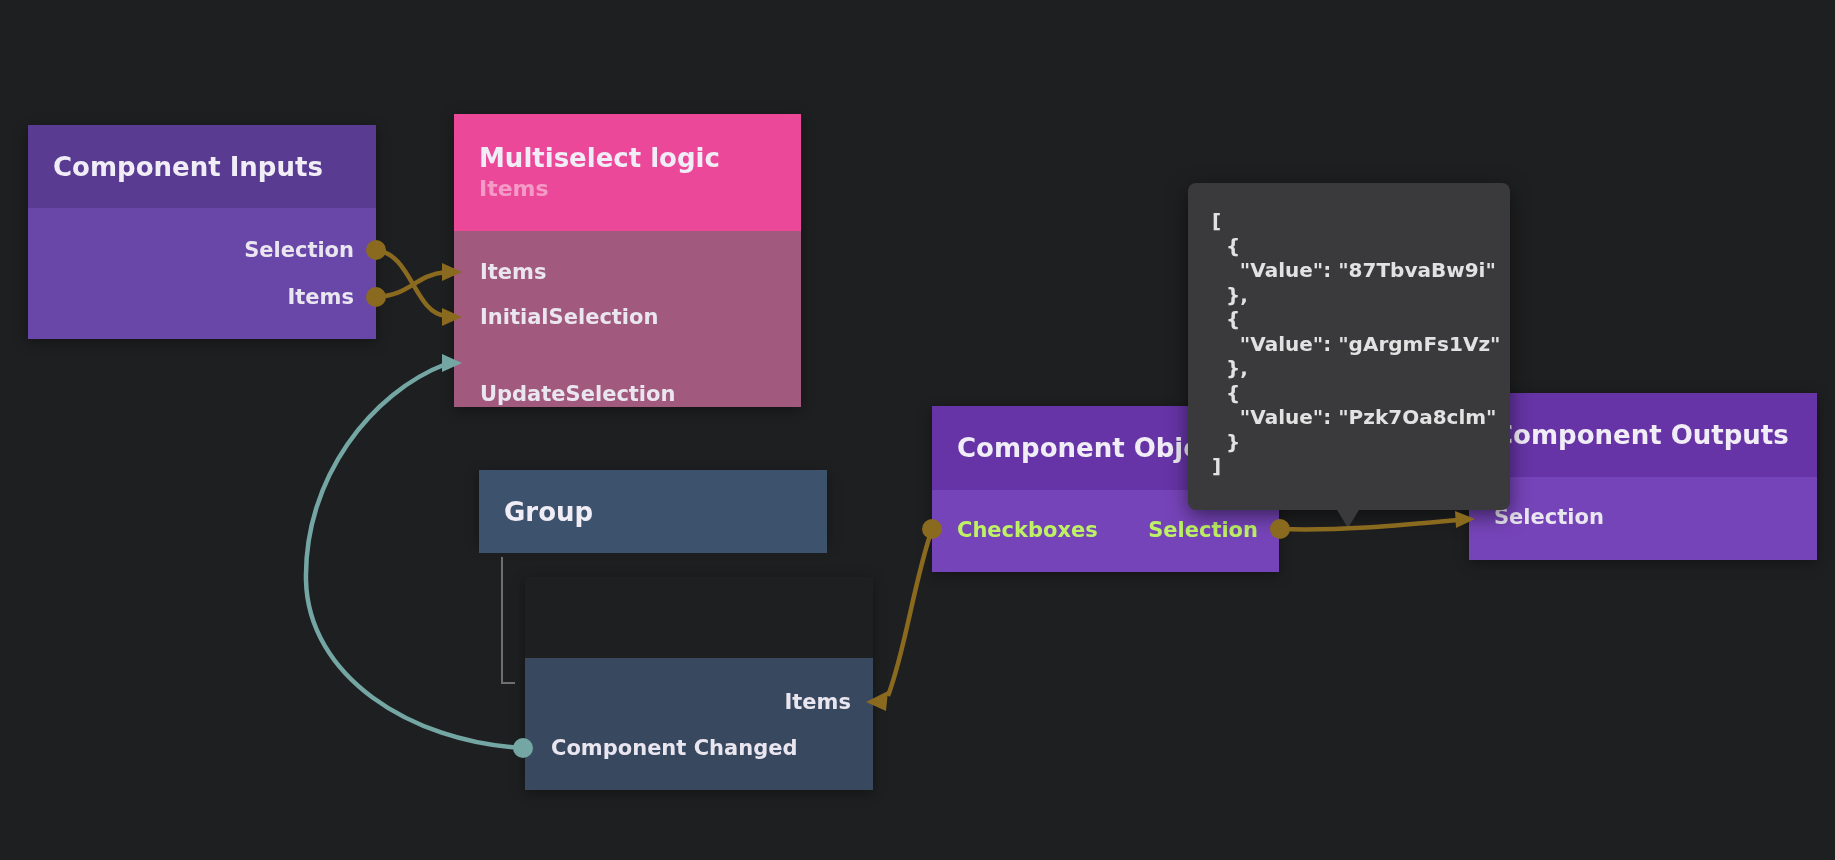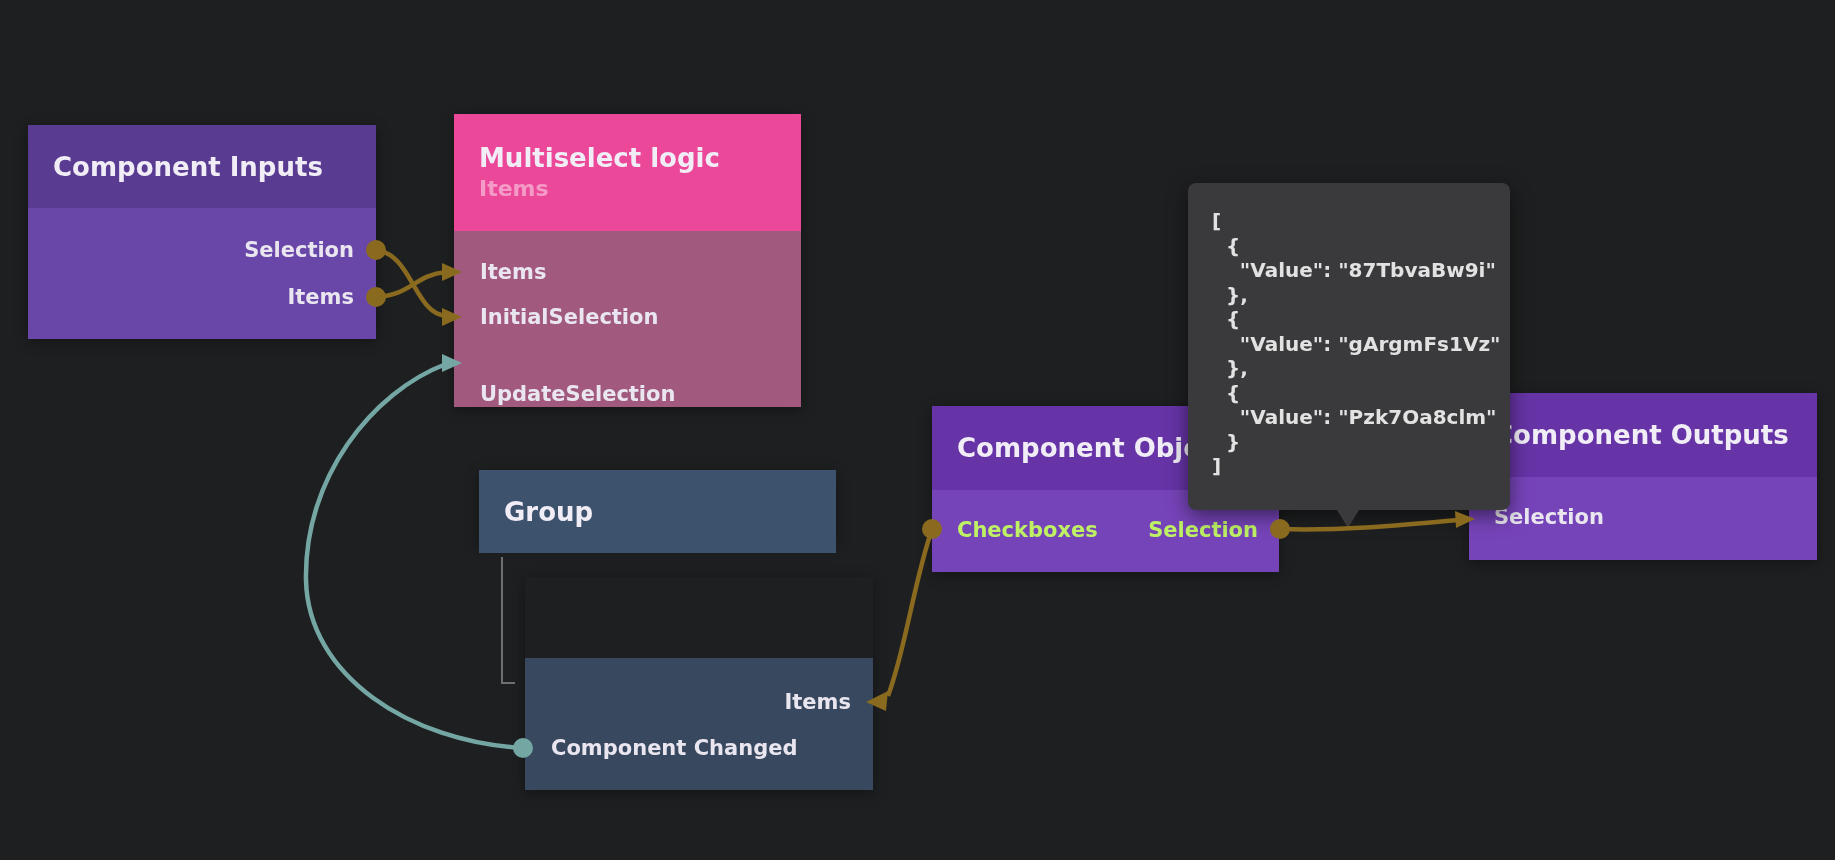--- a/index.html
+++ b/index.html
@@ -44,21 +44,21 @@
 
   
   #n-component-inputs {left:28px;top:125px;width:348px;height:214px;}
   #n-component-inputs .node-header{height:83px;}
   #n-component-inputs .node-body{top:83px;height:131px;}
 
   #n-multiselect {left:454px;top:114px;width:347px;height:293px;}
   #n-multiselect .node-header{height:117px;}
   #n-multiselect .node-body{top:117px;height:176px;}
 
-  #n-group {left:479px;top:470px;width:348px;height:73px;padding-left:9px;}
+  #n-group {left:479px;top:470px;width:348px;height:73px;}
   #n-group .node-header{height:83px;}
 
   #n-repeater {left:525px;top:577px;width:348px;height:213px;}
   #n-repeater .node-header{height:81px;}
   #n-repeater .node-body{top:81px;height:132px;}
 
   #n-component-object {left:932px;top:406px;width:347px;height:166px;}
   #n-component-object .node-header{height:84px;}
   #n-component-object .node-body{top:84px;height:82px;}
 

